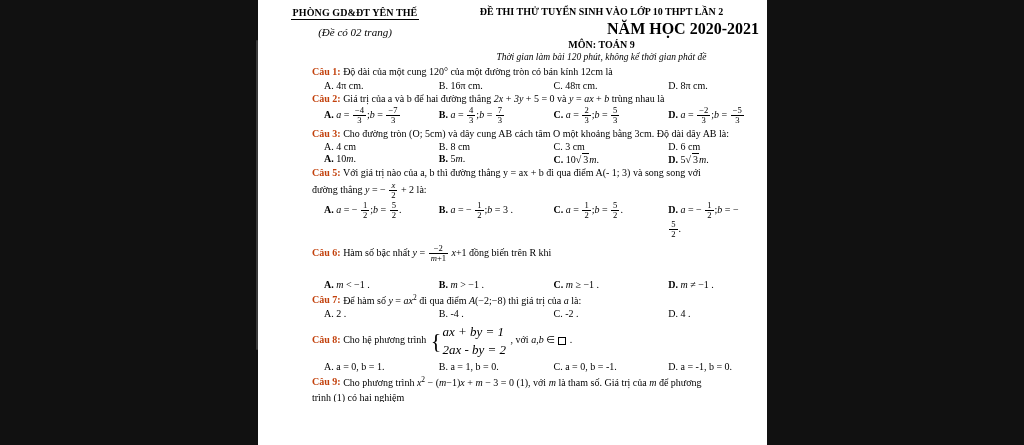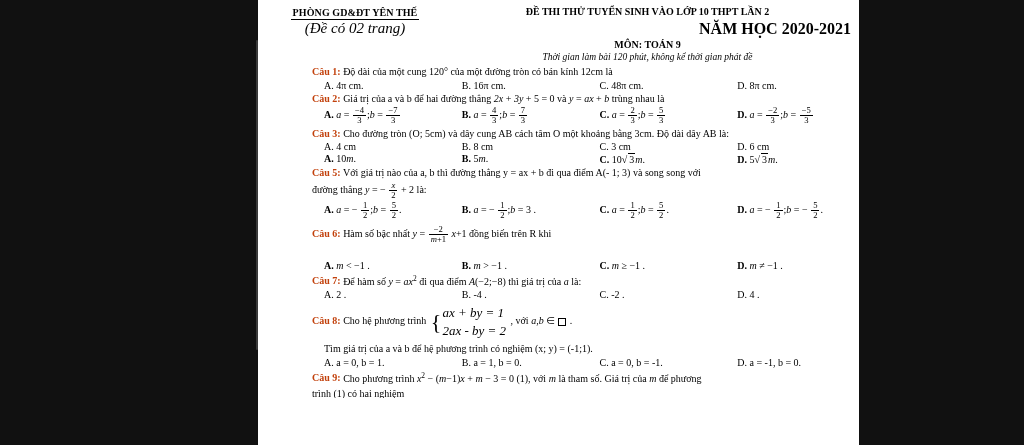--- a/index.html
+++ b/index.html
@@ -4,21 +4,21 @@
 <style>
   html,body{margin:0;padding:0;}
   body{
     width:1024px;height:445px;
     background:#1a1a1a;
     font-family:"Liberation Serif", serif;
     overflow:hidden;
   }
   .page{
     position:absolute;
-    left:258px; top:0; width:601px; height:445px;
+    left:258px; top:0; width:509px; height:445px;
     background:#ffffff;
     overflow:hidden;
   }
   .side-left{
     position:absolute;left:0;top:0;width:258px;height:445px;background:#111;
   }
   .side-left:after{
     content:"";position:absolute;right:0;top:40px;height:310px;width:2px;
     background:#3a3a3a;border-radius:2px;
   }
@@ -37,21 +37,21 @@
     font-size:9.5px;
   }
   .hdr-left{
     width:178px;text-align:center;padding-top:1px;
   }
   .hdr-left .dept{
     font-weight:bold;font-size:10px;letter-spacing:.1px;
     border-bottom:1px solid #000;display:inline-block;padding:0 2px 1px 2px;
   }
   .hdr-left .pages{
-    font-style:italic;font-size:15px;
+    margin-top:6px;font-style:italic;font-size:11px;
   }
   .hdr-right{
     flex:1;text-align:center;line-height:1.25;
   }
   .hdr-right .l1{font-weight:bold;font-size:10px;}
   .hdr-right .l2{font-weight:bold;font-size:16px;text-align:right;}
   .hdr-right .l3{font-weight:bold;font-size:10px;}
   .hdr-right .l4{font-style:italic;font-size:9.5px;margin-top:1px;}
 
   .partline{
@@ -249,21 +249,20 @@
     <span class="qbody">Cho hệ phương trình</span>
     <span class="sys">
       <span class="brace">{</span>
       <span class="rows">
         <span style="display:block">ax + by = 1</span>
         <span style="display:block">2ax - by = 2</span>
       </span>
     </span>
     <span>, với <span class="it">a</span>,<span class="it">b</span> ∈ <span class="box-empty"></span> .</span>
   </div>
-  <div class="cont ind" style="margin-top:4px;">Tìm giá trị của a và b để hệ phương trình có nghiệm (x; y) = (-1;1).</div>
   <div class="ans indent" style="margin-top:3px;">
     <div>A. a = 0, b = 1.</div>
     <div>B. a = 1, b = 0.</div>
     <div>C. a = 0, b = -1.</div>
     <div>D. a = -1, b = 0.</div>
   </div>
 
   <div class="q">
     <span class="qlabel">Câu 9:</span>
     <span class="qbody">Cho phương trình <span class="it">x</span><span class="sup">2</span> − (<span class="it">m</span>−1)<span class="it">x</span> + <span class="it">m</span> − 3 = 0 (1), với <span class="it">m</span> là tham số. Giá trị của <span class="it">m</span> để phương</span>

